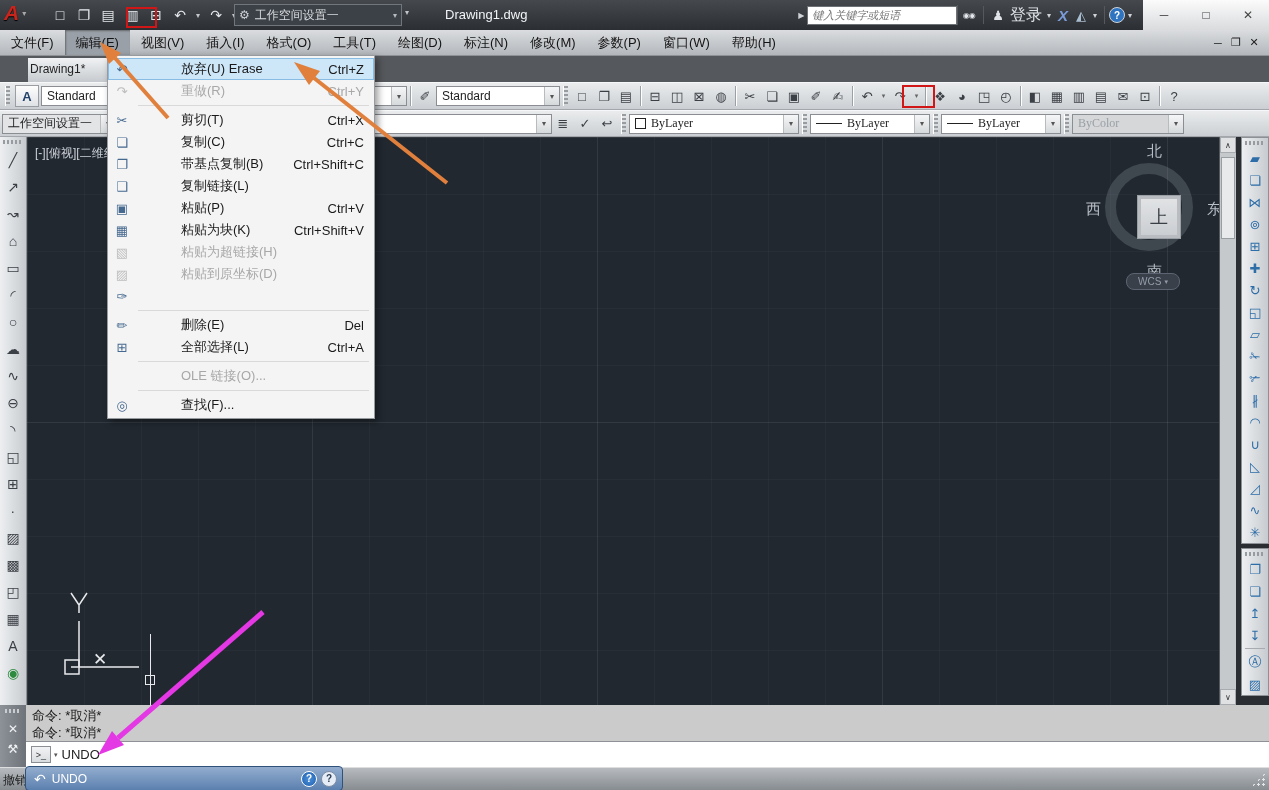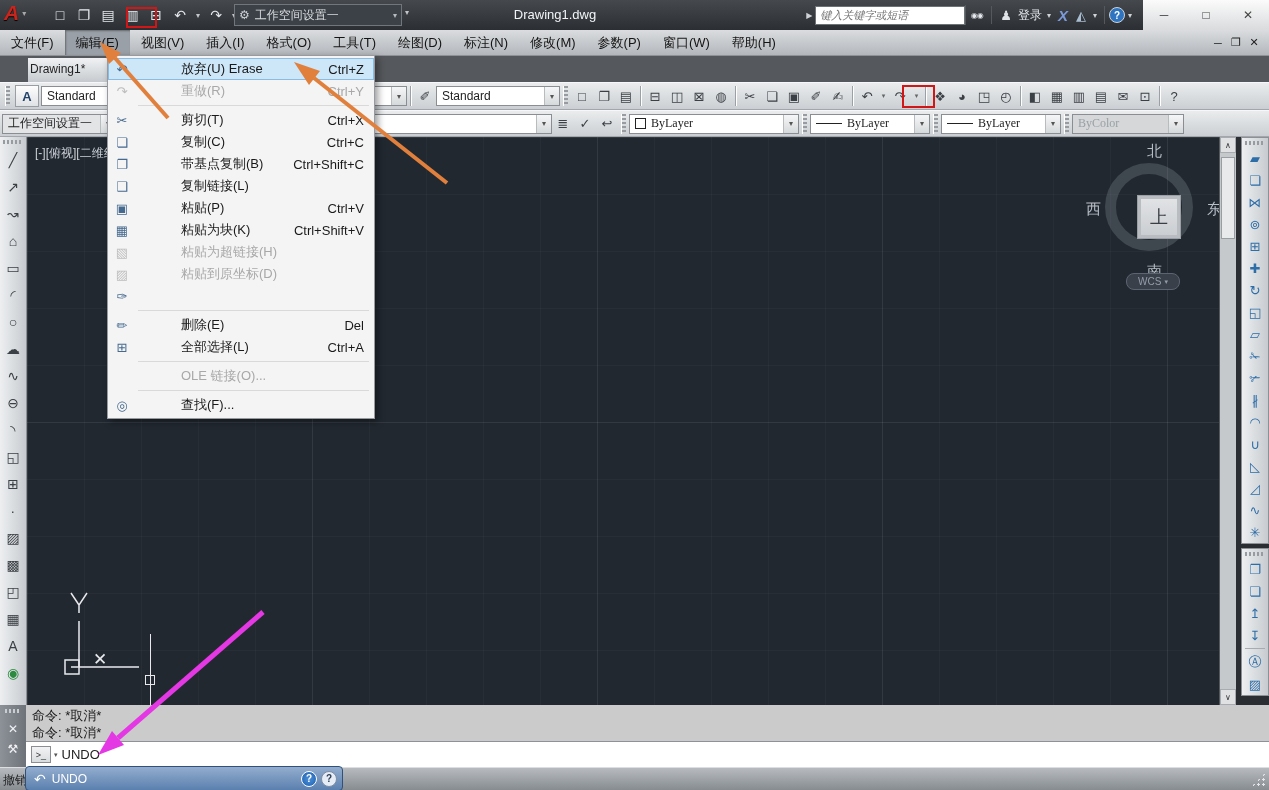--- a/index.html
+++ b/index.html
@@ -11,27 +11,27 @@
   .logo { position:absolute; left:4px; top:1px; display:flex; align-items:center; }
   .logo .a { font-weight:bold; font-size:21px; color:#c8251c; text-shadow:0 1px 1px #000; font-style:italic; }
   .logo .lc { font-size:8px; color:#aaa; margin-left:3px; }
   .qa { position:absolute; left:48px; top:4px; display:flex; align-items:center; }
   .qa-icon { width:24px; height:22px; display:inline-flex; align-items:center; justify-content:center; font-size:14px; color:#e4e8ec; }
   .qa-icon.small { width:12px; font-size:8px; color:#c2c6ca; }
   .ws-combo { position:absolute; left:234px; top:4px; width:168px; height:22px; background:#3c4147; border:1px solid #71767c; display:flex; align-items:center; font-size:12px; color:#d8dce0; padding:0 4px; }
   .ws-combo .gear { color:#cdd1d6; margin-right:5px; font-size:12px; }
   .ws-combo .caret { margin-left:auto; font-size:8px; color:#b6babe; }
   .ws-over { position:absolute; left:405px; top:8px; font-size:8px; color:#c2c6ca; }
-  .doc-title { position:absolute; left:445px; top:7px; width:220px; text-align:center; font-size:13px; color:#f2f4f6; }
+  .doc-title { position:absolute; left:445px; top:7px; width:220px; text-align:left; font-size:13px; color:#f2f4f6; }
   .tb-right { position:absolute; right:0; top:0; height:30px; display:flex; align-items:center; }
   .tb-right .tri { font-size:8px; color:#cfd3d7; margin:0 3px; }
   .search-box { width:150px; height:19px; border:1px solid #6d7277; background:#fff; font-size:11px; font-style:italic; color:#333; padding:0 4px; font-family:"Liberation Sans",sans-serif; }
   .binoc { width:22px; height:20px; display:inline-flex; align-items:center; justify-content:center; font-size:8px; letter-spacing:-1px; color:#e4e8ec; border-left:1px solid #55595e; }
   .tb-ic { height:22px; display:inline-flex; align-items:center; justify-content:center; padding:0 4px; color:#e0e4e8; font-size:13px; }
-  .login { font-size:12px; color:#e0e4e8; padding:0 2px; }
+  .login { font-size:16px; color:#e0e4e8; padding:0 2px; }
   .xchg { font-weight:bold; font-style:italic; color:#7b9bd8; font-size:15px; }
   .a360 { color:#a9bdd0; font-size:13px; }
   .help-circ { width:16px; height:16px; border-radius:50%; background:#2f74c0; border:1px solid #cfd3d7; color:#fff; font-size:10px; font-weight:bold; display:inline-flex; align-items:center; justify-content:center; }
   .vsep { width:1px; height:18px; background:#55595e; margin:0 4px; }
   .win-panel { width:126px; height:30px; margin-left:8px; background:linear-gradient(#fbfbfb,#d9dbdd); display:flex; }
   .win-btn { flex:1; display:flex; align-items:center; justify-content:center; font-size:12px; color:#444; }
 
   
   #menubar { height:26px; background:linear-gradient(#dadcdf,#b3b7bb); display:flex; align-items:stretch; font-size:13px; color:#141414; border-bottom:1px solid #8e9296; }
   .mb-item { display:flex; align-items:center; padding:0 11px; }

